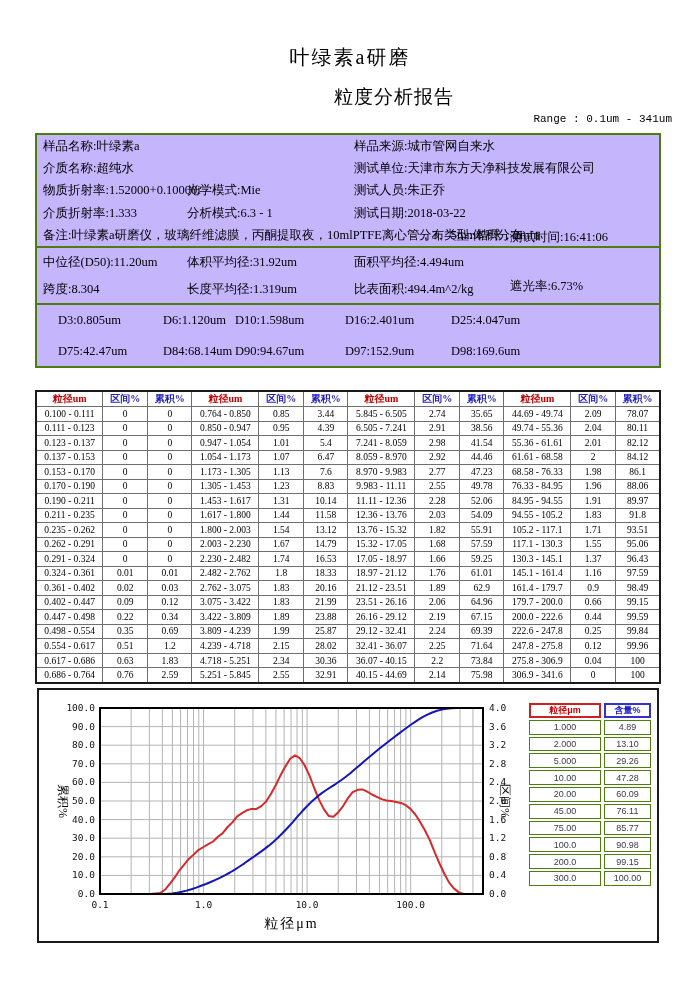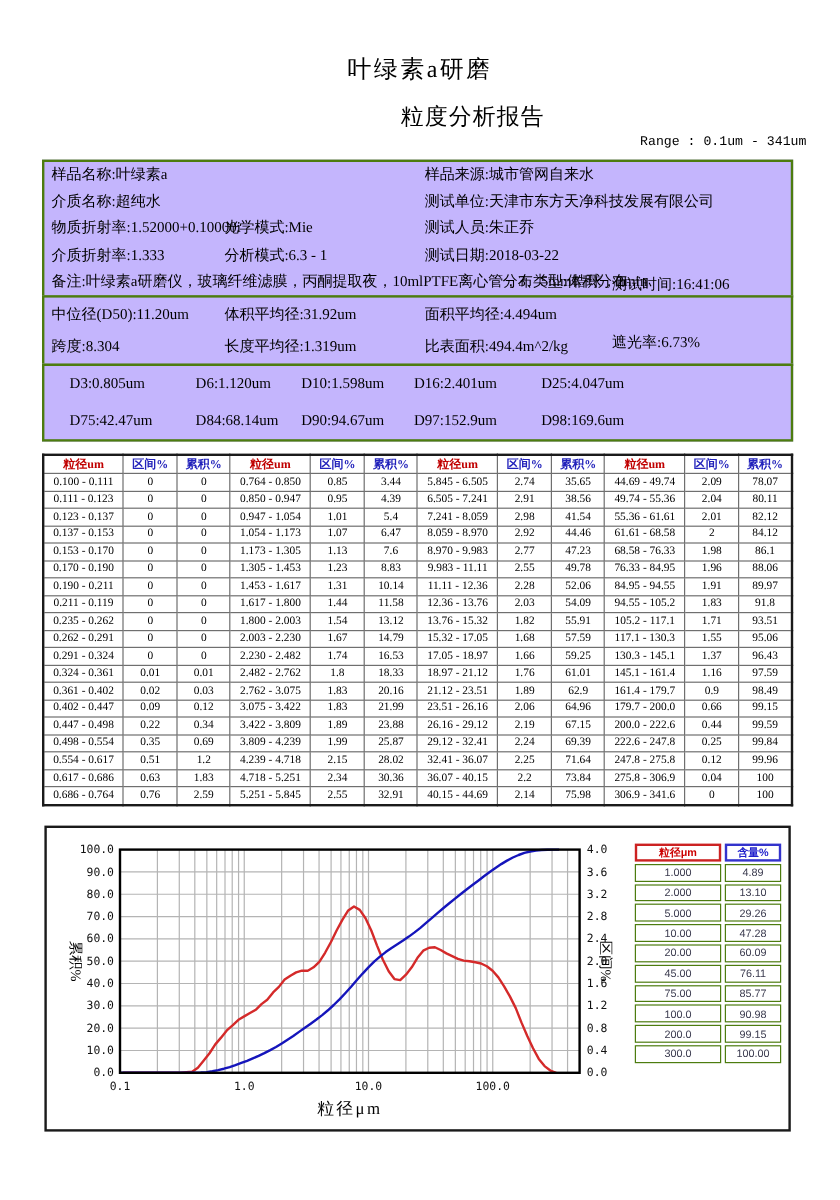--- a/index.html
+++ b/index.html
@@ -13,26 +13,26 @@
   .box{position:absolute;left:35px;width:626px;border:2px solid #4d7c0f;background:#c4b5fd;box-sizing:border-box;}
   .info-box{top:133px;height:115px;}
   .stats-box{top:246px;height:59px;}
   .d-box{top:303px;height:65px;padding-left:16px;}
   .irow{position:relative;width:100%;}
   .info-box .irow{height:22.2px;}
   .stats-box .irow{height:27.5px;}
   .d-box .irow{height:30.5px;}
   .irow span{position:absolute;top:50%;transform:translateY(-50%);white-space:nowrap;font-size:12.5px;}
   .c0{left:6px;} .c1{left:150px;} .c2{left:317px;} .c3{left:473px;margin-top:24px;} .c-rem{left:382px;}
-  .d0{left:5px;} .d1{left:110px;} .d2{left:198px;} .d3{left:292px;} .d4{left:398px;}
+  .d0{left:5px;} .d1{left:110px;} .d2{left:182px;} .d3{left:292px;} .d4{left:398px;}
   table.dist{position:absolute;left:35px;top:378px;width:626px;height:294px;
       border-collapse:collapse;table-layout:fixed;font-size:9.5px;}
   table.dist th,table.dist td{border:1px solid #6f6f6f;text-align:center;padding:0;
       white-space:nowrap;overflow:hidden;font-weight:normal;}
-  table.dist{border:2px solid #1a1a1a;}
+  table.dist{border:2px solid #1a1a1a;margin-top:12px;}
   table.dist th{font-weight:bold;font-size:10px;}
   th.hd-size{color:#c00000;} th.hd-int,th.hd-cum{color:#2222bb;}
   col.w-size{width:10.7%;} col.w-int{width:7.2%;} col.w-cum{width:7.1%;}
   .chart-box{position:absolute;left:37px;top:688px;width:622px;height:255px;
       border:2px solid #1a1a1a;box-sizing:border-box;background:#fff;}
   #chart-svg{position:absolute;left:0;top:0;}
   .side-table{position:absolute;left:490px;top:13px;display:grid;
       grid-template-columns:72px 47px;grid-auto-rows:14.8px;gap:2px 3px;
       font-size:9px;font-family:"Liberation Sans","DejaVu Sans",sans-serif;}
   .side-cell{border:1px solid #4d7c0f;display:flex;align-items:center;justify-content:center;
@@ -231,21 +231,21 @@
           <td>1.31</td>
           <td>10.14</td>
           <td>11.11 - 12.36</td>
           <td>2.28</td>
           <td>52.06</td>
           <td>84.95 - 94.55</td>
           <td>1.91</td>
           <td>89.97</td>
         </tr>
         <tr>
-          <td>0.211 - 0.119</td>
+          <td>0.211 - 0.235</td>
           <td>0</td>
           <td>0</td>
           <td>1.617 - 1.800</td>
           <td>1.44</td>
           <td>11.58</td>
           <td>12.36 - 13.76</td>
           <td>2.03</td>
           <td>54.09</td>
           <td>94.55 - 105.2</td>
           <td>1.83</td>

